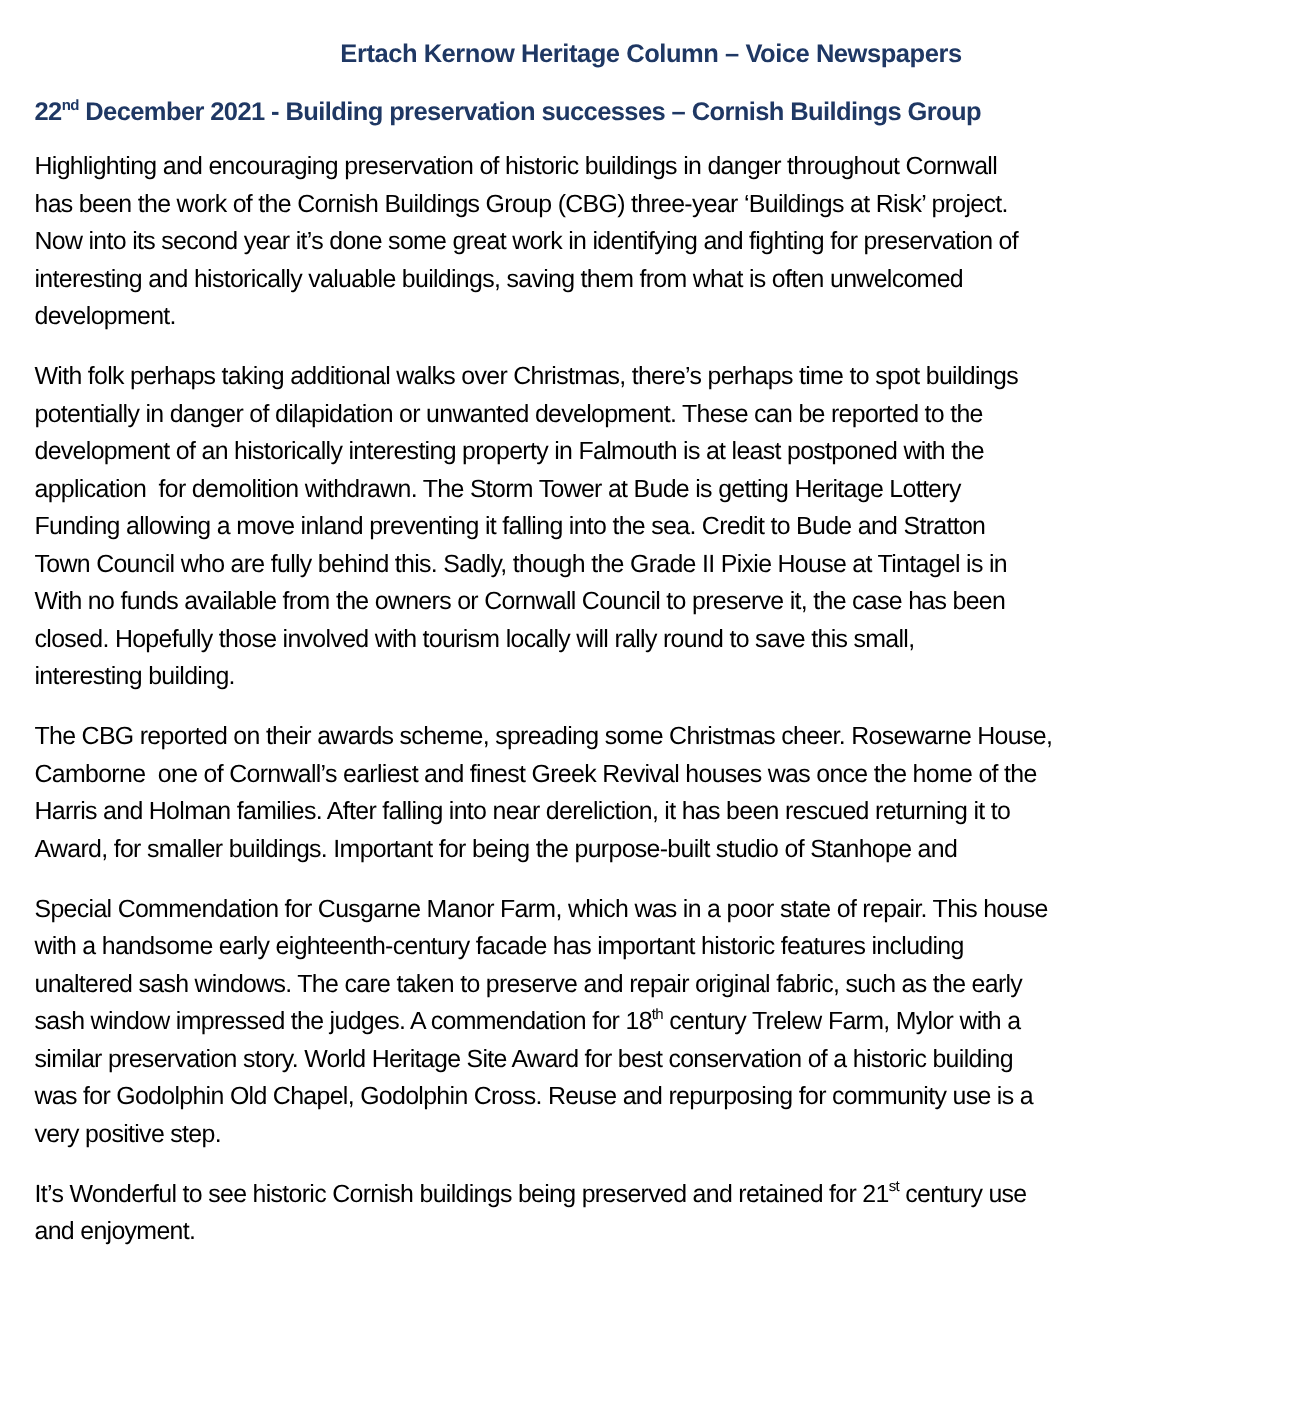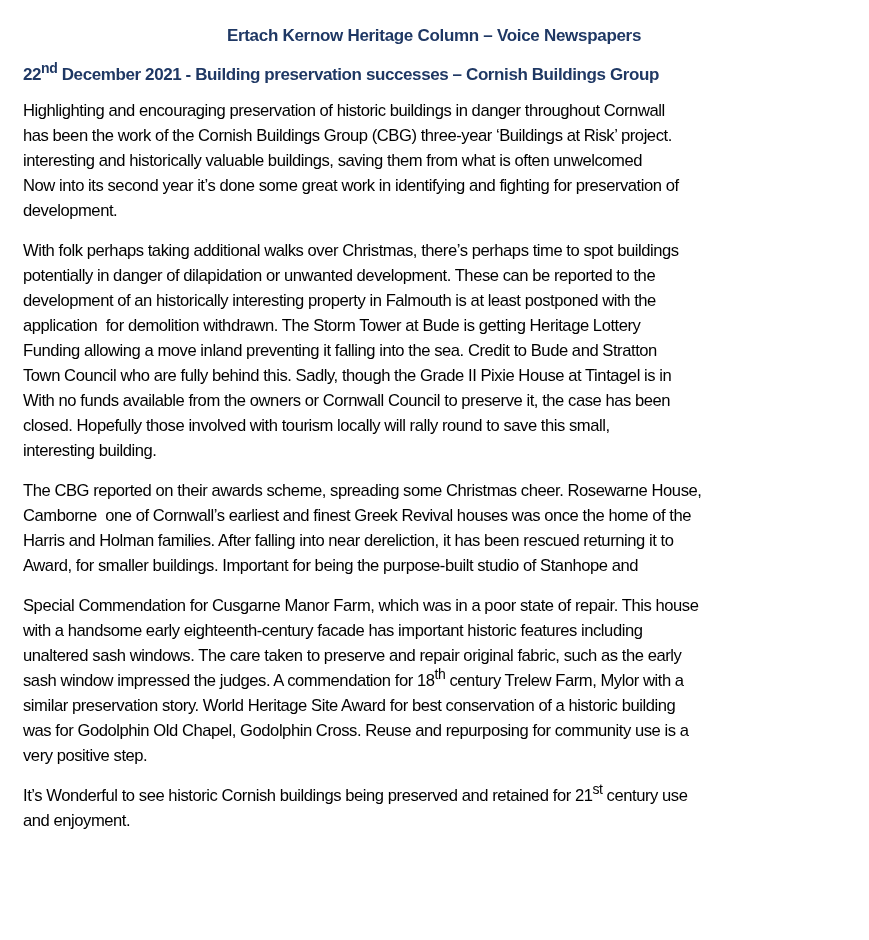--- a/index.html
+++ b/index.html
@@ -33,21 +33,21 @@
       font-weight: bold;
       color: #1f3864;
       font-size: 17px;
       margin: 0;
       margin-top: 15px;
       line-height: 24px;
       letter-spacing: -0.4px;
       white-space: nowrap;
     }
     .article-title sup, p sup {
-      font-size: 14px;
+      font-size: 10px;
       line-height: 0;
       vertical-align: 7px;
       margin-top: 29px;
     }
     .body-text {
       font-size: 16.6px;
       line-height: 25px;
       margin: 0;
       letter-spacing: -0.45px;
       word-spacing: 0px;
@@ -77,22 +77,22 @@
 
   <h1 class="column-title">Ertach Kernow Heritage Column – Voice Newspapers</h1>
 
   <h2 class="article-title"><span>22</span><sup>nd</sup><span> December 2021 - Building preservation successes – Cornish Buildings Group</span></h2>
 
   <div class="body-text">
 
     <p class="para p1">
       <span class="line">Highlighting and encouraging preservation of historic buildings in danger throughout Cornwall</span>
       <span class="line">has been the work of the Cornish Buildings Group (CBG) three-year ‘Buildings at Risk’ project.</span>
+      <span class="line">Now into its second year it’s done some great work in identifying and fighting for preservation of</span>
       <span class="line">interesting and historically valuable buildings, saving them from what is often unwelcomed</span>
-      <span class="line">Now into its second year it’s done some great work in identifying and fighting for preservation of</span>
       <span class="line">development.</span>
     </p>
 
     <p class="para p2">
       <span class="line">With folk perhaps taking additional walks over Christmas, there’s perhaps time to spot buildings</span>
       <span class="line">potentially in danger of dilapidation or unwanted development. These can be reported to the</span>
       <span class="line">development of an historically interesting property in Falmouth is at least postponed with the</span>
       <span class="line">application&nbsp; for demolition withdrawn. The Storm Tower at Bude is getting Heritage Lottery</span>
       <span class="line">Funding allowing a move inland preventing it falling into the sea. Credit to Bude and Stratton</span>
       <span class="line">Town Council who are fully behind this. Sadly, though the Grade II Pixie House at Tintagel is in</span>

